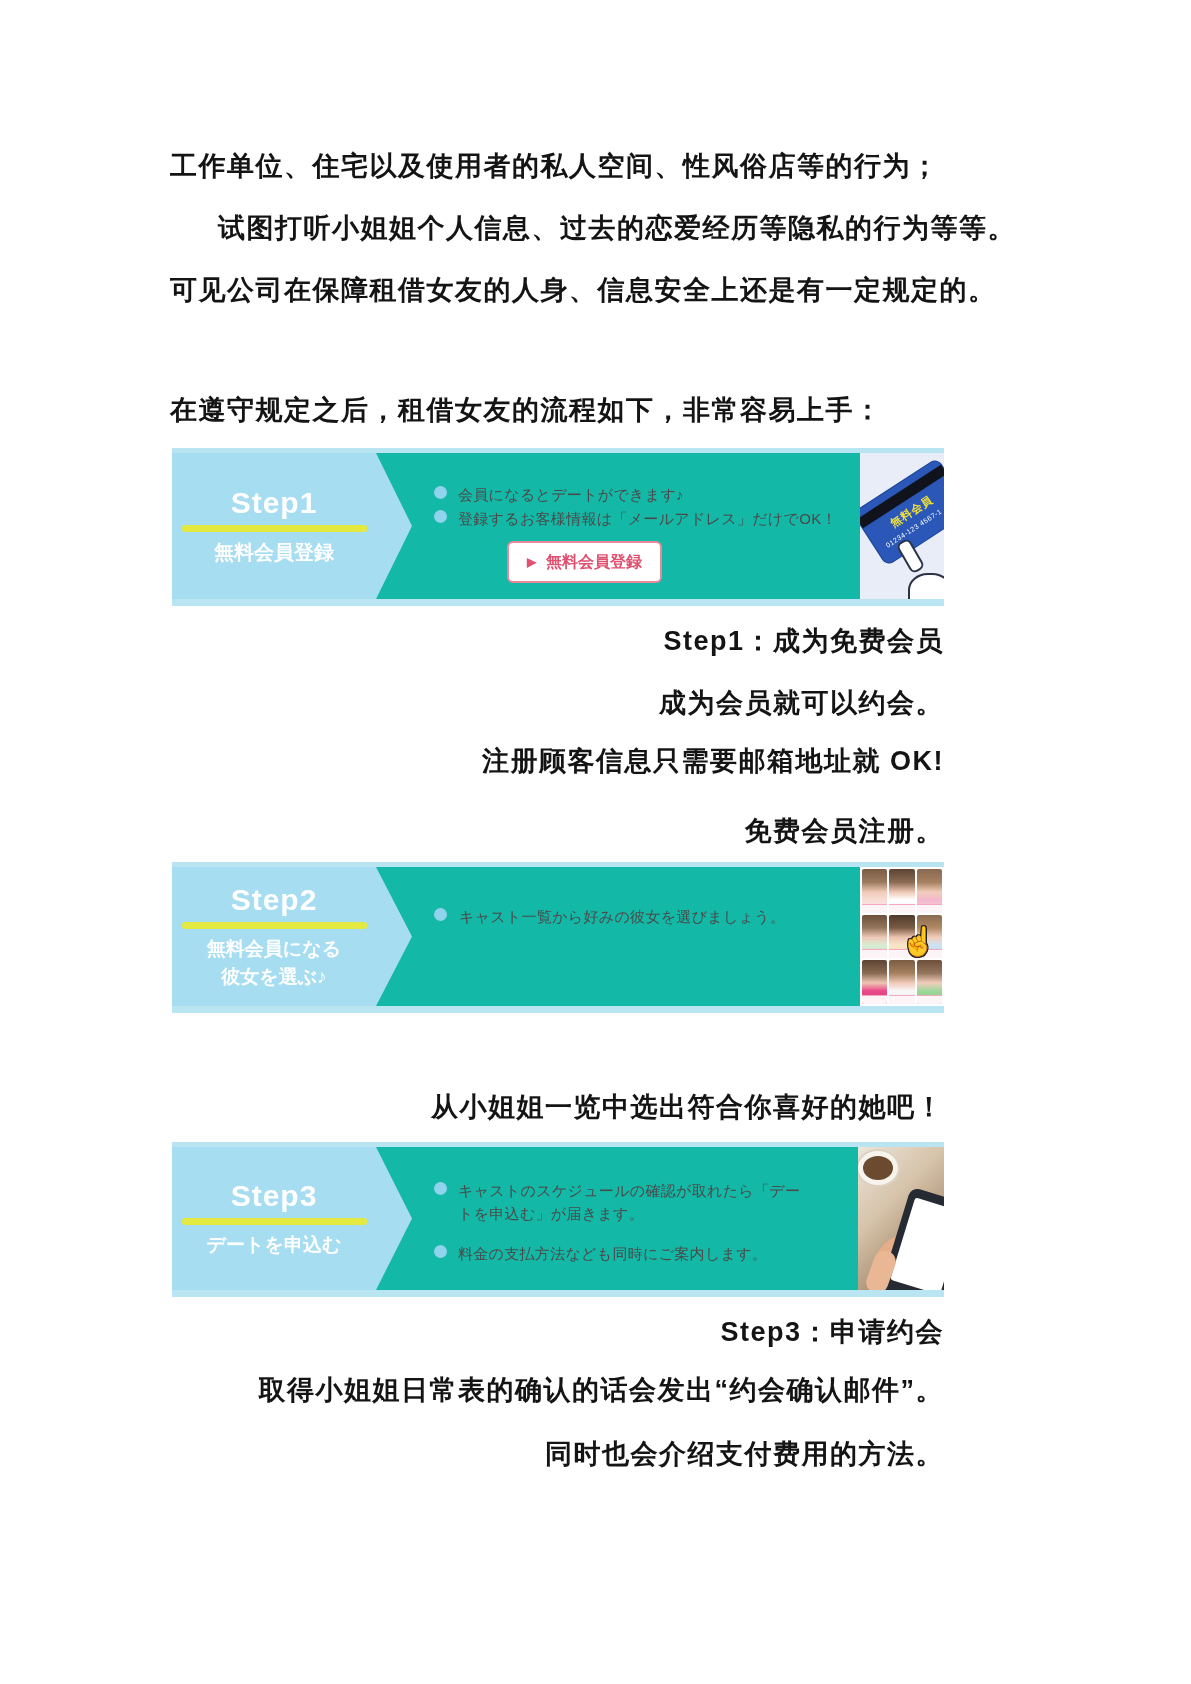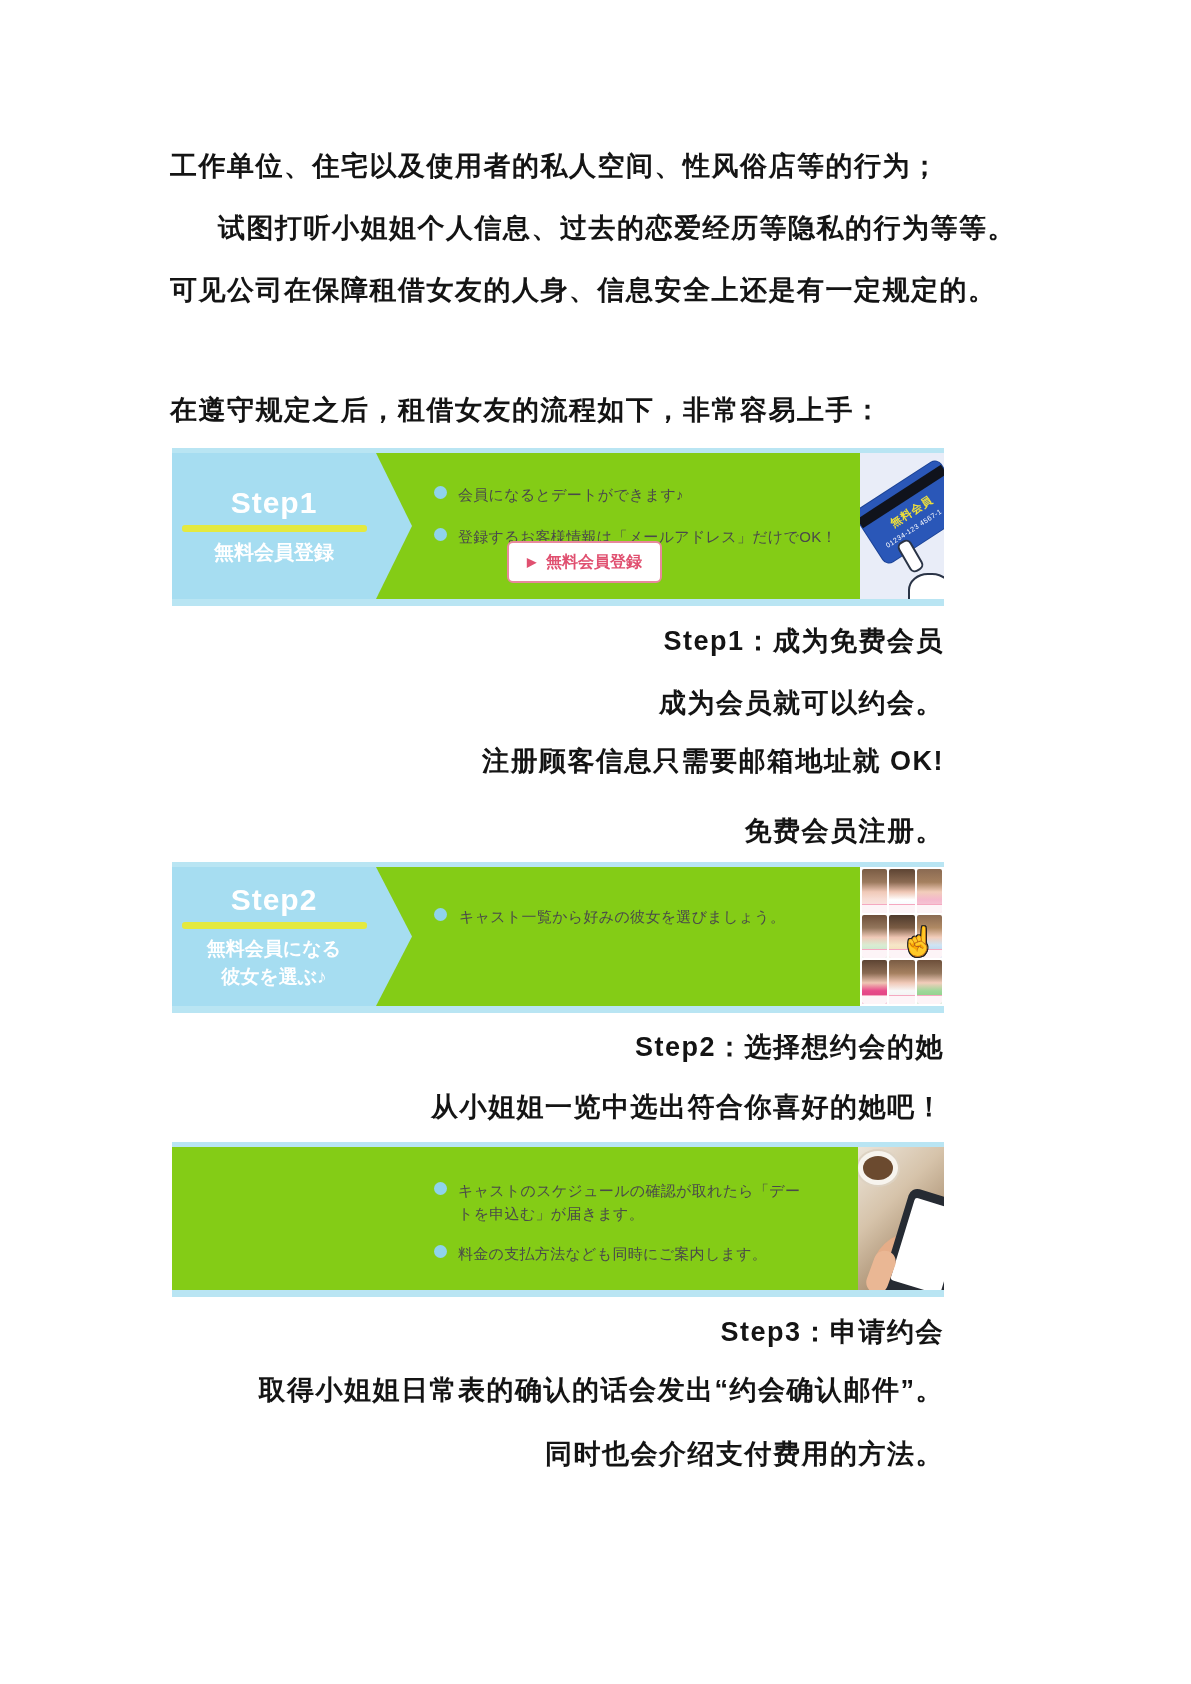--- a/index.html
+++ b/index.html
@@ -9,21 +9,21 @@
   }
   
   .zh {
     position:absolute; font-size:27px; font-weight:600; color:#141414;
     letter-spacing:1.5px; white-space:nowrap; line-height:32px;
   }
   .zh.center { left:172px; width:772px; text-align:right; }
 
   
   .banner {
-    position:absolute; left:172px; width:772px; background:#84cc16;
+    position:absolute; left:172px; width:772px; background:#14b8a6;
     border-top:5px solid #b9e5f3; border-bottom:7px solid #b9e5f3;
     box-sizing:border-box; overflow:hidden;
   }
   #banner1 { top:448px; height:158px; }
   #banner2 { top:862px; height:151px; }
   #banner3 { top:1142px; height:155px; }
 
   .chev {
     position:absolute; left:0; top:0; height:100%; width:240px;
     background:#a6ddf1;
@@ -126,21 +126,21 @@
   <div class="banner" id="banner1">
     <div class="chev">
       <div class="step-label">Step1</div>
       <div class="step-underline"></div>
       <div class="step-sub">無料会員登録</div>
     </div>
     <div class="bullet" style="left:262px; top:30px;">
       <span class="dot"></span>
       <span class="jp">会員になるとデートができます♪</span>
     </div>
-    <div class="bullet" style="left:262px; top:72px;justify-content:space-between;">
+    <div class="bullet" style="left:262px; top:54px;justify-content:space-between;">
       <span class="dot"></span>
       <span class="jp">登録するお客様情報は「メールアドレス」だけでOK！</span>
     </div>
     <div class="reg-button">
       <span class="reg-arrow">▶</span>
       <span>無料会員登録</span>
     </div>
     <div class="card-panel">
       <div class="m-card">
         <div class="stripe"></div>
@@ -175,24 +175,28 @@
       <div class="ph"></div>
       <div class="ph"></div>
       <div class="ph"></div>
       <div class="ph"></div>
       <div class="ph"></div>
       <div class="ph"></div>
       <div class="cursor-hand">☝</div>
     </div>
   </div>
 
-  <div class="zh center" style="top:1031px;">Step2：选择想约会的她</div>
   <div class="zh center" style="top:1091px;">从小姐姐一览中选出符合你喜好的她吧！</div>
 
   <div class="banner" id="banner3">
+    <div class="chev">
+      <div class="step-label">Step3</div>
+      <div class="step-underline"></div>
+      <div class="step-sub small">デートを申込む</div>
+    </div>
     <div class="bullet" style="left:262px; top:32px;">
       <span class="dot"></span>
       <span class="jp wrap">キャストのスケジュールの確認が取れたら「デートを申込む」が届きます。</span>
     </div>
     <div class="bullet" style="left:262px; top:95px;">
       <span class="dot"></span>
       <span class="jp">料金の支払方法なども同時にご案内します。</span>
     </div>
     <div class="phone-photo">
       <div class="coffee"></div>

